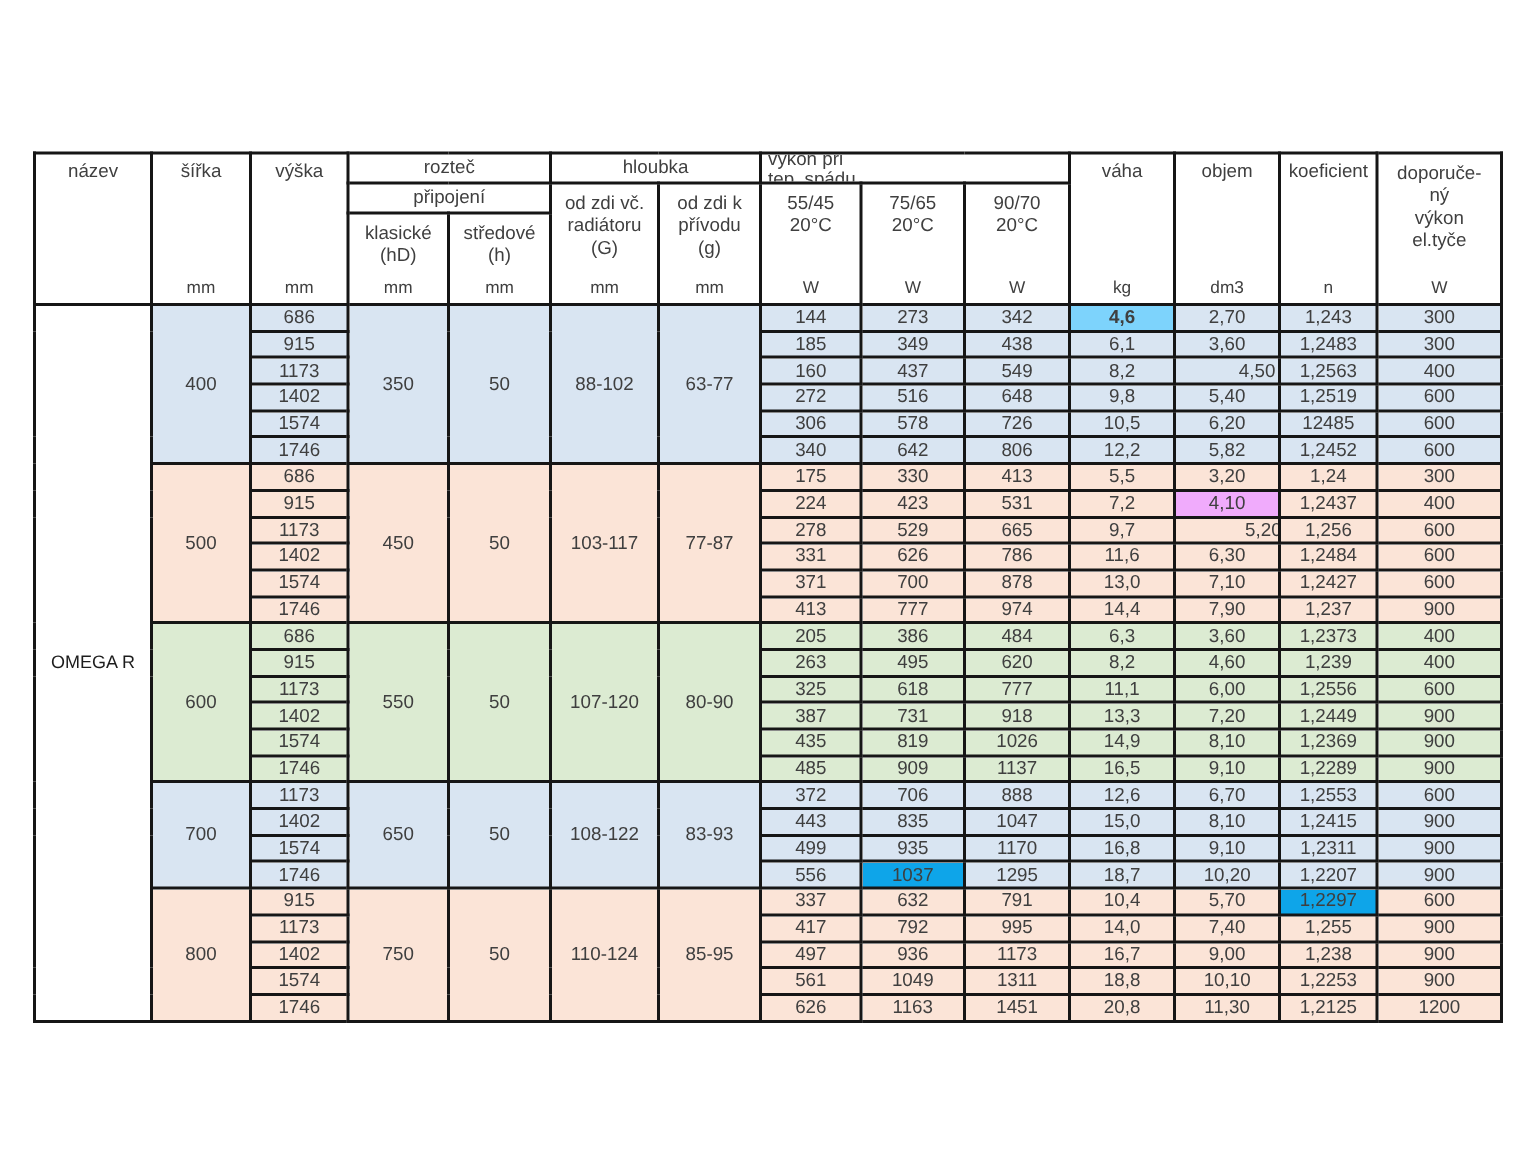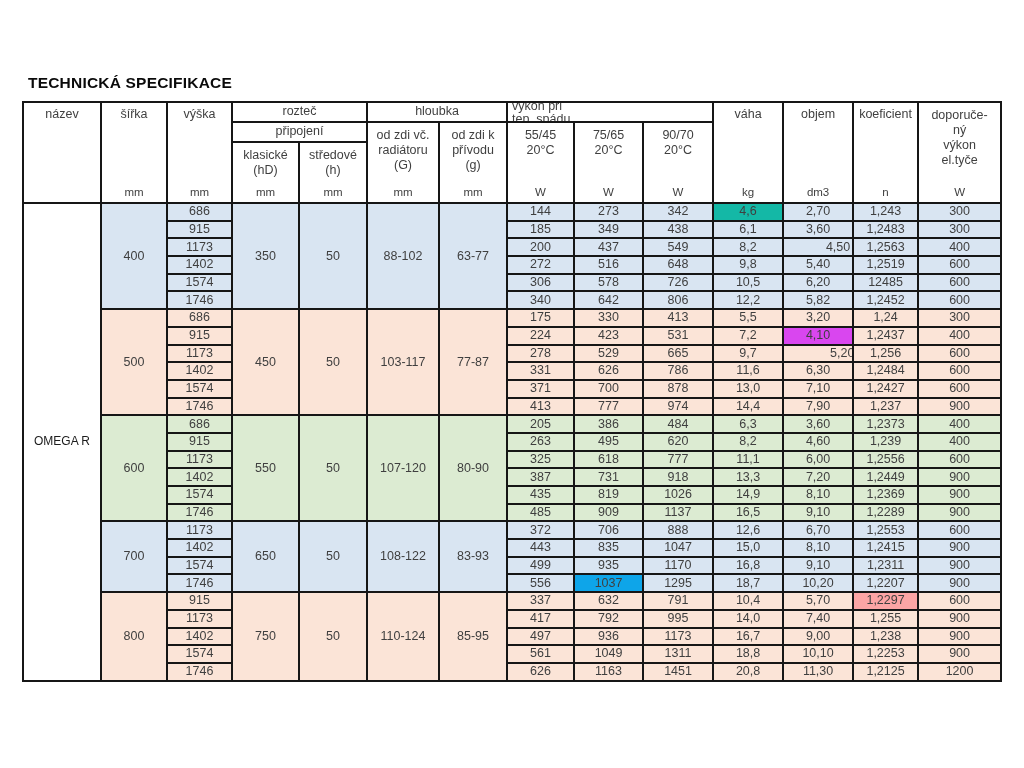--- a/index.html
+++ b/index.html
@@ -29,21 +29,20 @@
   .u{font-size:11.5px;}
   .vykon-cell{position:relative;overflow:hidden;}
   .vykon-cell .pre{position:absolute;top:-3px;left:4px;text-align:left;line-height:13px;}
   .namecell{background:#ffffff;font-weight:bold;text-align:left;padding-left:6px;font-size:12px;color:#1c1c1c;}
   td.num{font-size:12.5px;}
 </style>
 </head>
 <body>
 
 <div class="page">
-  <h1 class="title">TECHNICKÁ SPECIFIKACE</h1>
 
   <table class="spec">
     <colgroup>
       <col style="width:78px">
         <col style="width:66px">
         <col style="width:65px">
       <col style="width:67px">
         <col style="width:68px">
         <col style="width:72px">
       <col style="width:68px">
@@ -170,38 +169,38 @@
           <td rowspan="27" class="namecell">OMEGA R</td>
           <td rowspan="6" style="background: rgb(217, 229, 242);">400</td>
           <td class="num" style="background: rgb(217, 229, 242);">686</td>
           <td rowspan="6" style="background: rgb(217, 229, 242);">350</td>
           <td rowspan="6" style="background: rgb(217, 229, 242);">50</td>
           <td rowspan="6" style="background: rgb(217, 229, 242);">88-102</td>
           <td rowspan="6" style="background: rgb(217, 229, 242);">63-77</td>
           <td class="num" style="background: rgb(217, 229, 242);">144</td>
           <td class="num" style="background: rgb(217, 229, 242);">273</td>
           <td class="num" style="background: rgb(217, 229, 242);">342</td>
-          <td class="num" style="background: #14b8a6;">4,6</td>
+          <td class="num" style="background: #7dd3fc; font-weight: bold;">4,6</td>
           <td class="num" style="background: rgb(217, 229, 242);">2,70</td>
           <td class="num" style="background: rgb(217, 229, 242);">1,243</td>
           <td class="num" style="background: rgb(217, 229, 242);">300</td>
         </tr>
         <tr>
           <td class="num" style="background: rgb(217, 229, 242);">915</td>
           <td class="num" style="background: rgb(217, 229, 242);">185</td>
           <td class="num" style="background: rgb(217, 229, 242);">349</td>
           <td class="num" style="background: rgb(217, 229, 242);">438</td>
           <td class="num" style="background: rgb(217, 229, 242);">6,1</td>
           <td class="num" style="background: rgb(217, 229, 242);">3,60</td>
           <td class="num" style="background: rgb(217, 229, 242);">1,2483</td>
           <td class="num" style="background: rgb(217, 229, 242);">300</td>
         </tr>
         <tr>
           <td class="num" style="background: rgb(217, 229, 242);">1173</td>
-          <td class="num" style="background: rgb(217, 229, 242);">200</td>
+          <td class="num" style="background: rgb(217, 229, 242);">160</td>
           <td class="num" style="background: rgb(217, 229, 242);">437</td>
           <td class="num" style="background: rgb(217, 229, 242);">549</td>
           <td class="num" style="background: rgb(217, 229, 242);">8,2</td>
           <td class="num" style="background: rgb(217, 229, 242); padding-left: 40px;">4,50</td>
           <td class="num" style="background: rgb(217, 229, 242);">1,2563</td>
           <td class="num" style="background: rgb(217, 229, 242);">400</td>
         </tr>
         <tr>
           <td class="num" style="background: rgb(217, 229, 242);">1402</td>
           <td class="num" style="background: rgb(217, 229, 242);">272</td>
@@ -246,21 +245,21 @@
           <td class="num" style="background: rgb(251, 228, 215);">3,20</td>
           <td class="num" style="background: rgb(251, 228, 215);">1,24</td>
           <td class="num" style="background: rgb(251, 228, 215);">300</td>
         </tr>
         <tr>
           <td class="num" style="background: rgb(251, 228, 215);">915</td>
           <td class="num" style="background: rgb(251, 228, 215);">224</td>
           <td class="num" style="background: rgb(251, 228, 215);">423</td>
           <td class="num" style="background: rgb(251, 228, 215);">531</td>
           <td class="num" style="background: rgb(251, 228, 215);">7,2</td>
-          <td class="num" style="background: #d946ef;">4,10</td>
+          <td class="num" style="background: #f0abfc;">4,10</td>
           <td class="num" style="background: rgb(251, 228, 215);">1,2437</td>
           <td class="num" style="background: rgb(251, 228, 215);">400</td>
         </tr>
         <tr>
           <td class="num" style="background: rgb(251, 228, 215);">1173</td>
           <td class="num" style="background: rgb(251, 228, 215);">278</td>
           <td class="num" style="background: rgb(251, 228, 215);">529</td>
           <td class="num" style="background: rgb(251, 228, 215);">665</td>
           <td class="num" style="background: rgb(251, 228, 215);">9,7</td>
           <td class="num" style="background: rgb(251, 228, 215); padding-left: 46px;">5,20</td>
@@ -412,21 +411,21 @@
           <td class="num" style="background: rgb(251, 228, 215);">915</td>
           <td rowspan="5" style="background: rgb(251, 228, 215);">750</td>
           <td rowspan="5" style="background: rgb(251, 228, 215);">50</td>
           <td rowspan="5" style="background: rgb(251, 228, 215);">110-124</td>
           <td rowspan="5" style="background: rgb(251, 228, 215);">85-95</td>
           <td class="num" style="background: rgb(251, 228, 215);">337</td>
           <td class="num" style="background: rgb(251, 228, 215);">632</td>
           <td class="num" style="background: rgb(251, 228, 215);">791</td>
           <td class="num" style="background: rgb(251, 228, 215);">10,4</td>
           <td class="num" style="background: rgb(251, 228, 215);">5,70</td>
-          <td class="num" style="background: #fca5a5; margin-top: 45px;">1,2297</td>
+          <td class="num" style="background: #0ea5e9; margin-top: 45px;">1,2297</td>
           <td class="num" style="background: rgb(251, 228, 215);">600</td>
         </tr>
         <tr>
           <td class="num" style="background: rgb(251, 228, 215);">1173</td>
           <td class="num" style="background: rgb(251, 228, 215);">417</td>
           <td class="num" style="background: rgb(251, 228, 215);">792</td>
           <td class="num" style="background: rgb(251, 228, 215);">995</td>
           <td class="num" style="background: rgb(251, 228, 215);">14,0</td>
           <td class="num" style="background: rgb(251, 228, 215);">7,40</td>
           <td class="num" style="background: rgb(251, 228, 215);">1,255</td>

